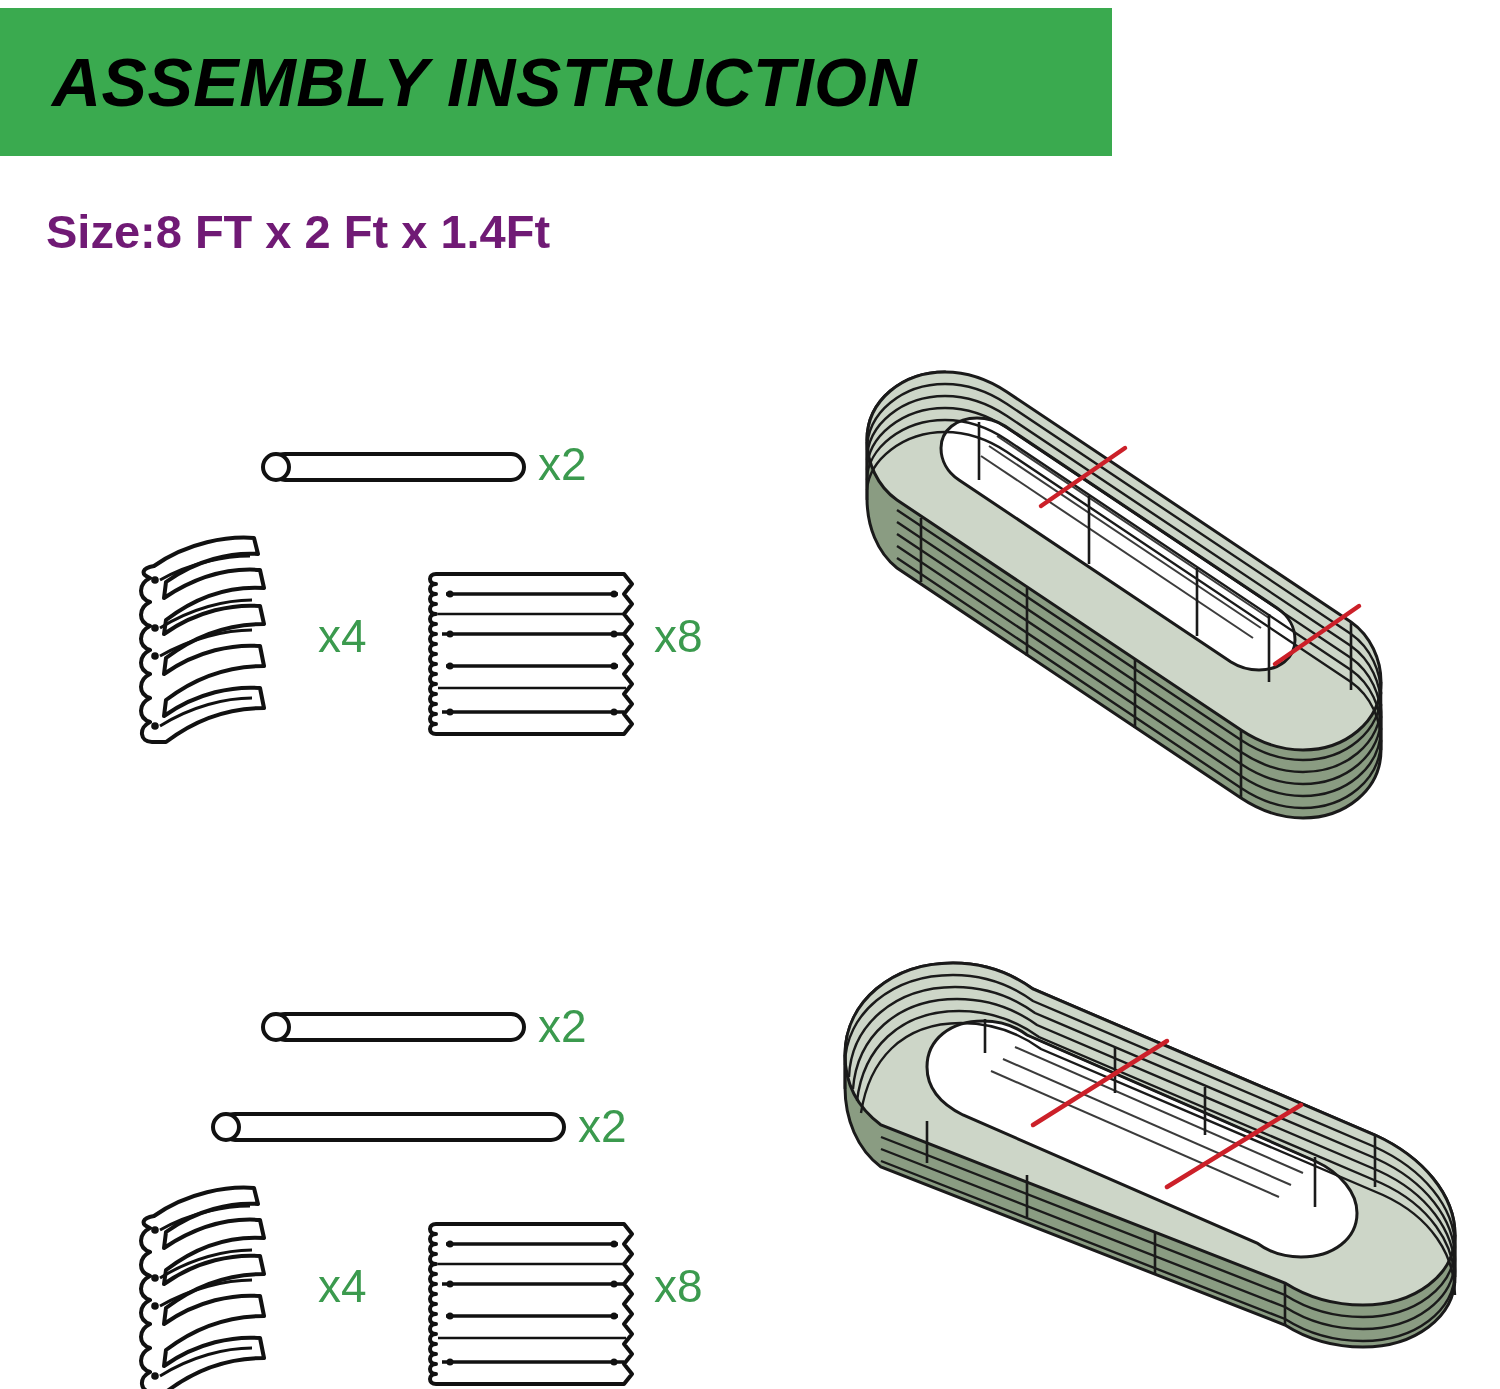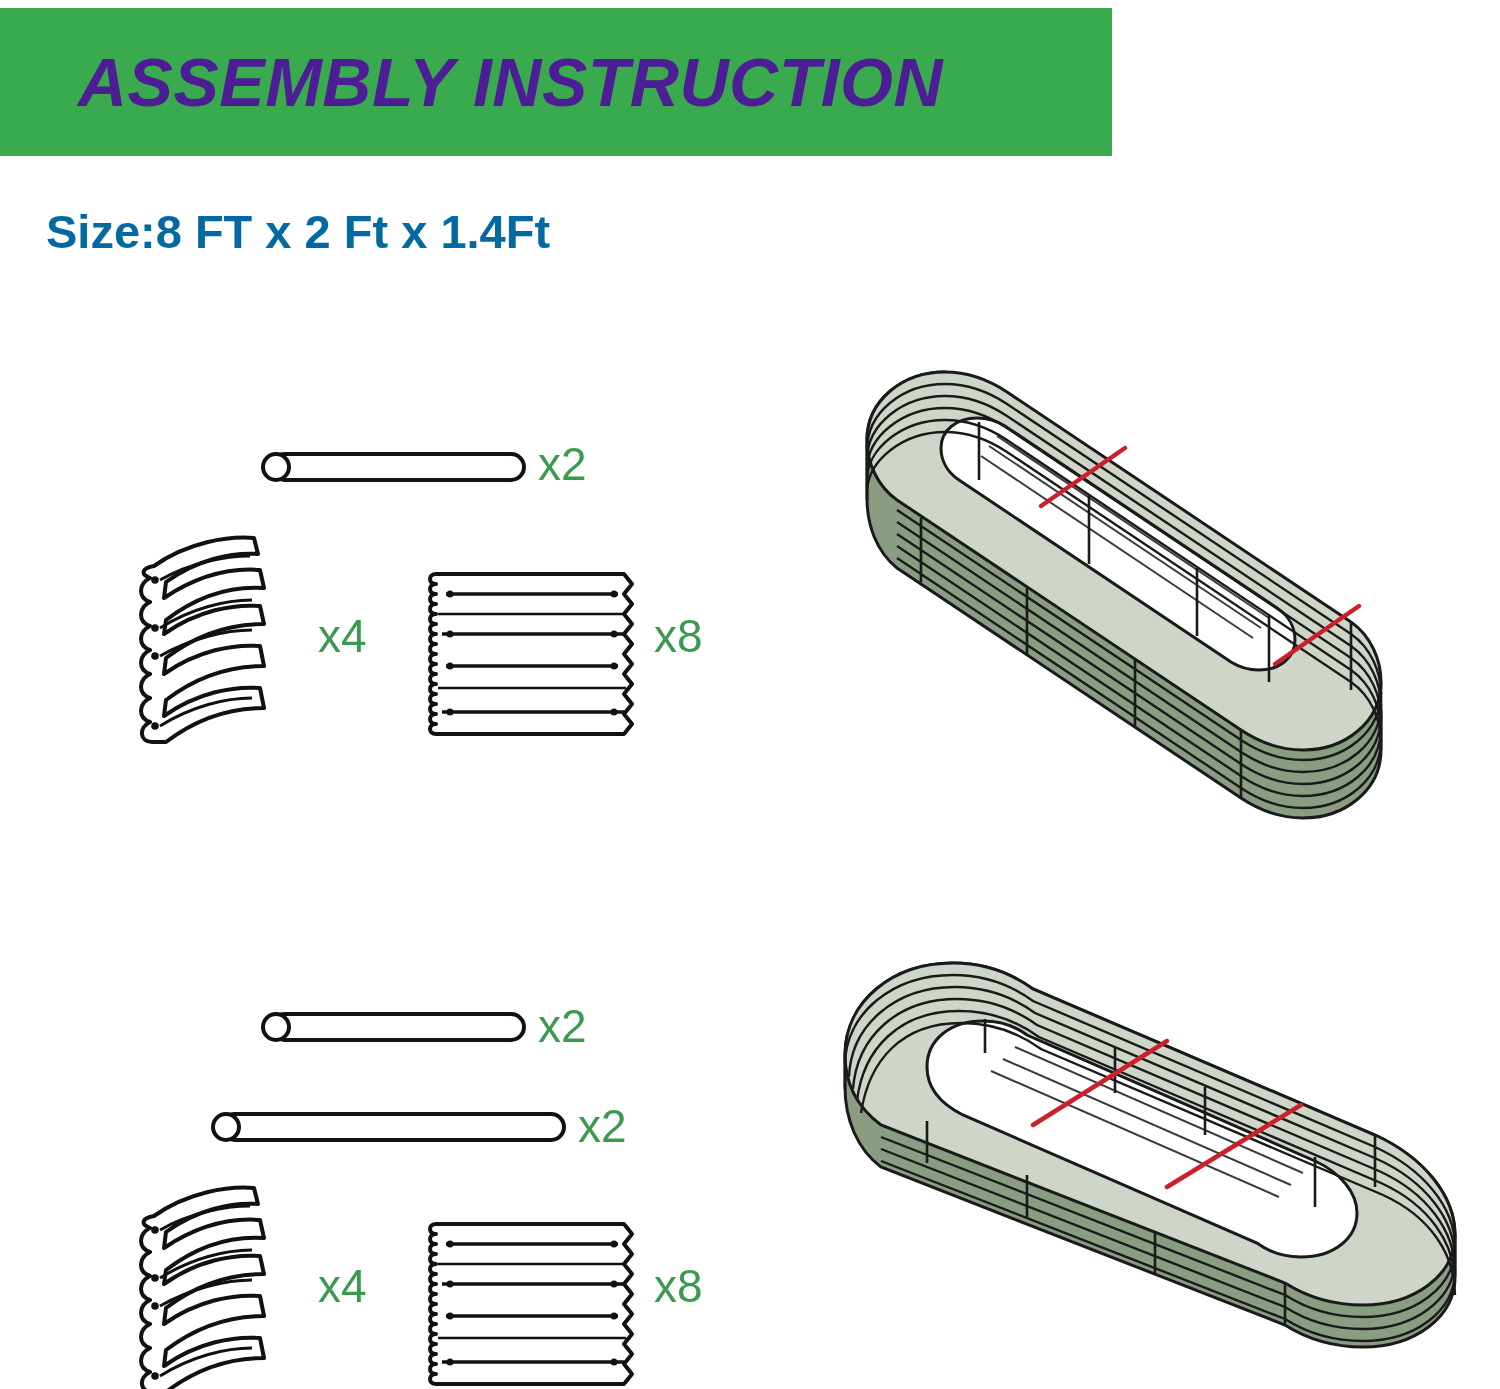--- a/index.html
+++ b/index.html
@@ -20,36 +20,35 @@
     position: absolute;
     left: 0;
     top: 8px;
     width: 1112px;
     height: 148px;
     background: #3aaa4f;
     display: flex;
     align-items: center;
   }
   .header-title {
-    color: #4c1d95;
+    color: #000000;
     font-size: 68px;
     font-weight: bold;
     font-style: italic;
     letter-spacing: 0.5px;
     padding-left: 52px;
     white-space: nowrap;
     font-family: "Liberation Sans", sans-serif;
-    margin-left: 26px;
   }
 
   .size-line {
     position: absolute;
     left: 46px;
     top: 204px;
-    color: #0369a1;
+    color: #701a75;
     font-size: 47px;
     font-weight: bold;
     white-space: nowrap;
     font-family: "Liberation Sans", sans-serif;
   }
 
   
   .parts-group {
     position: absolute;
   }

